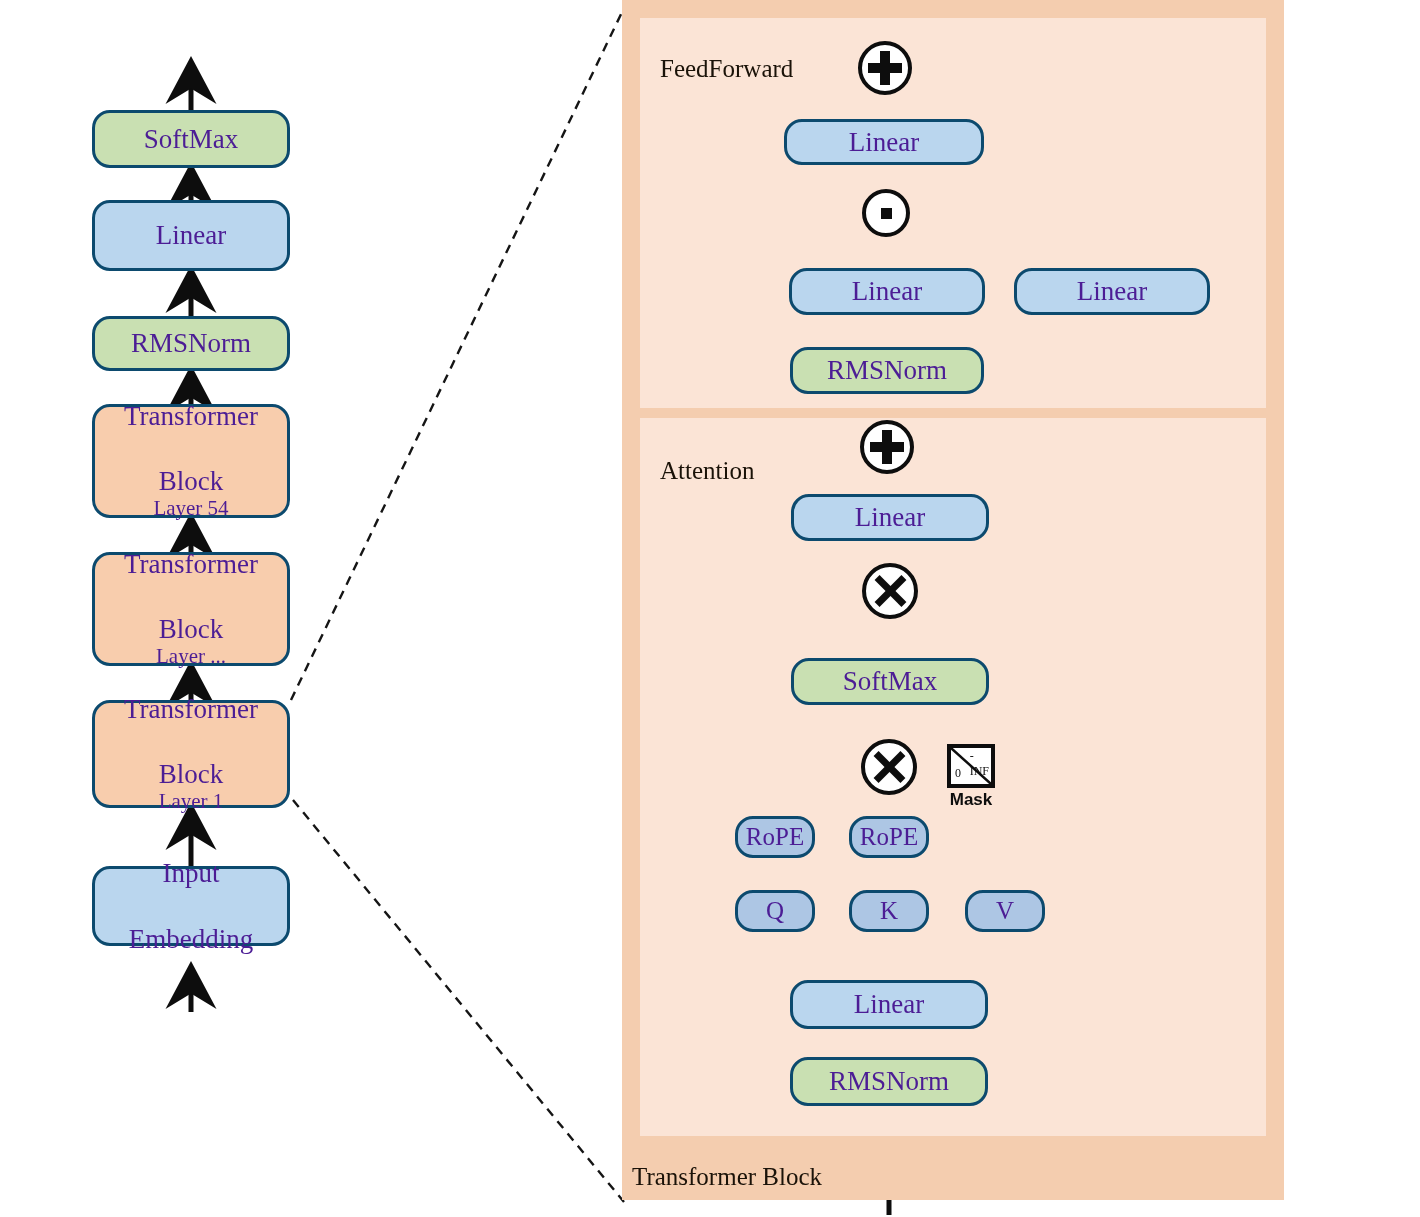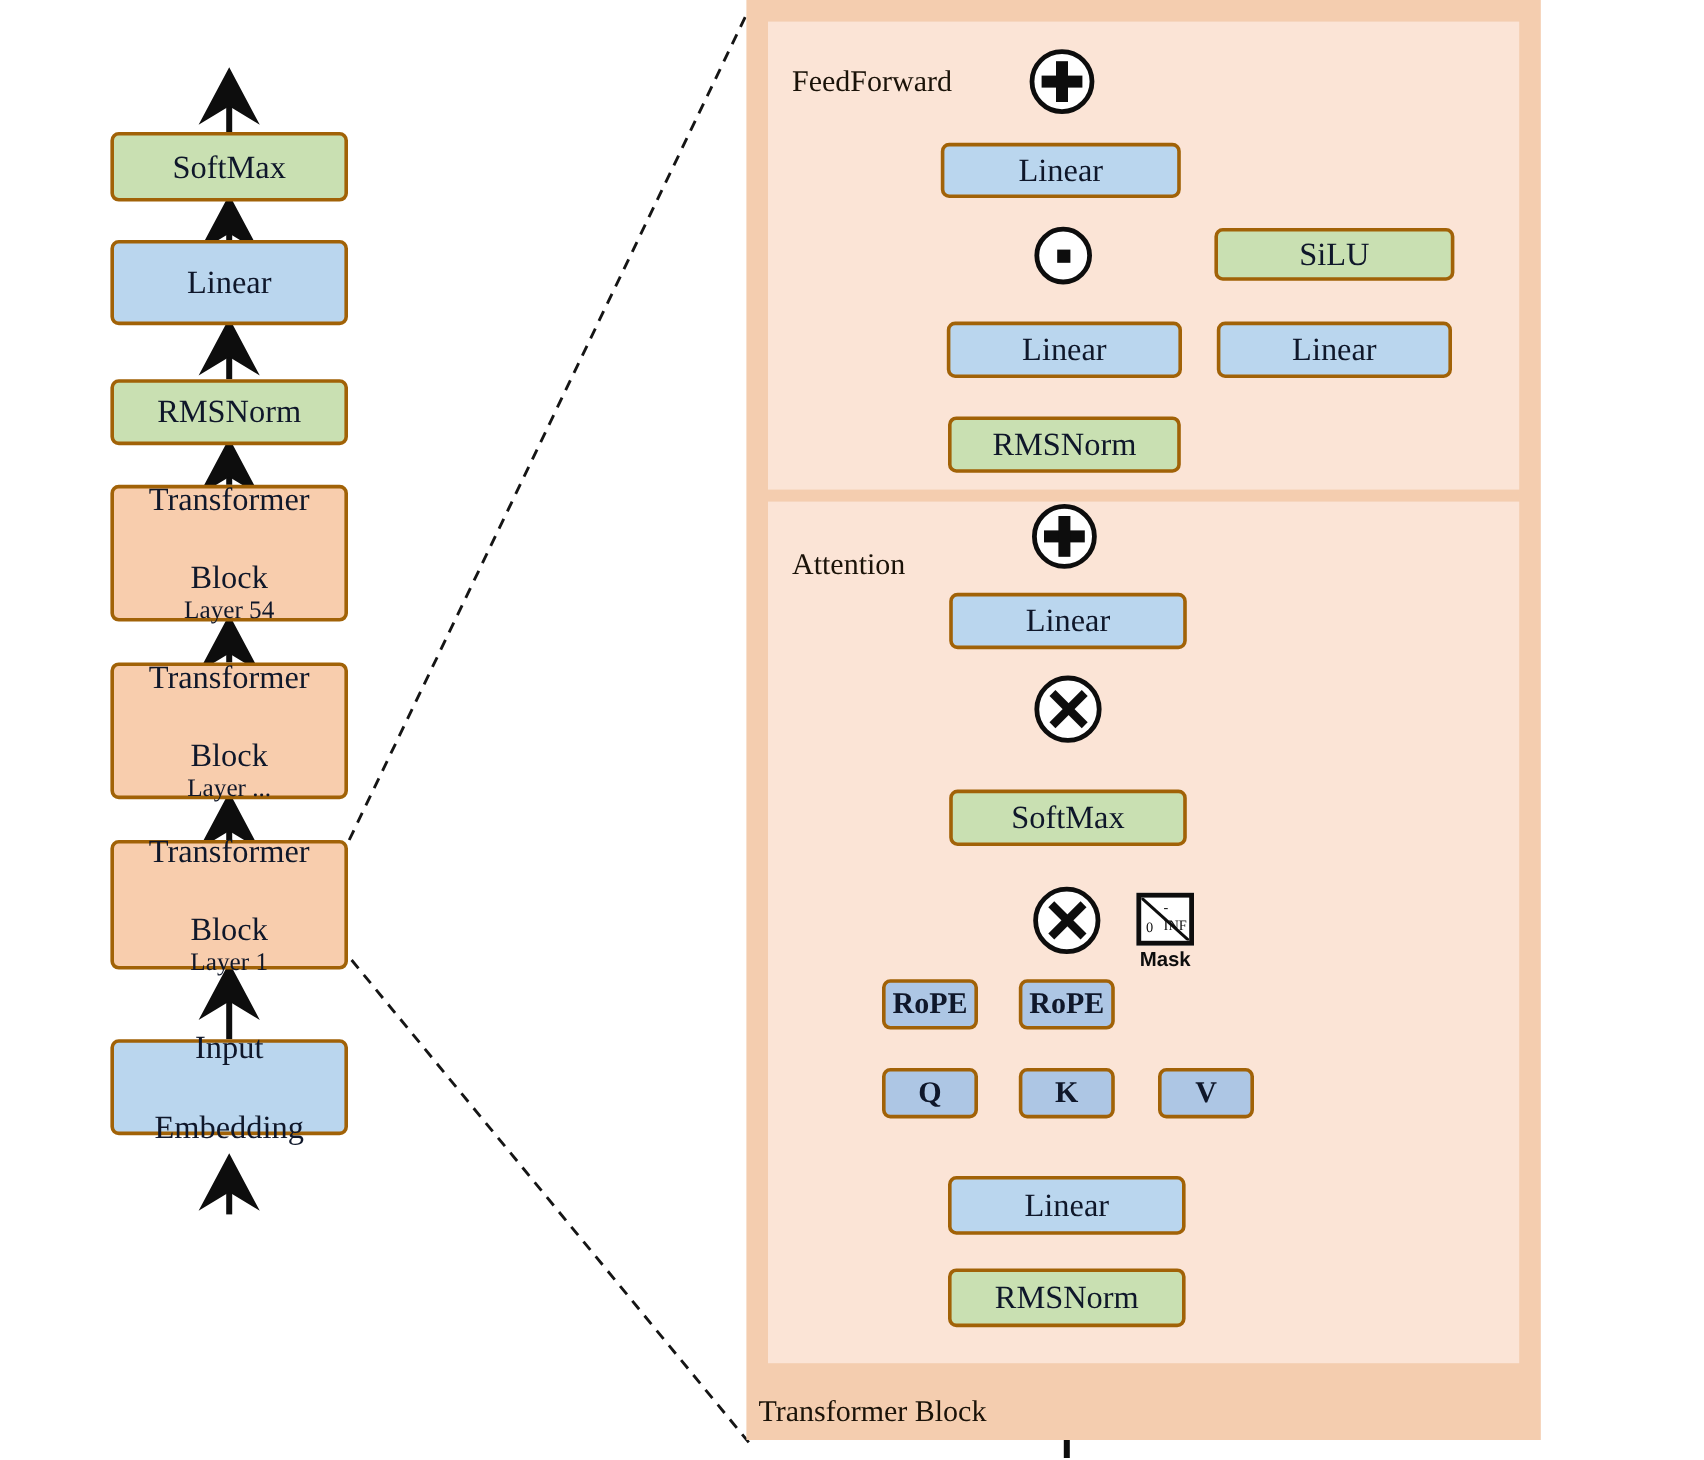--- a/index.html
+++ b/index.html
@@ -7,29 +7,29 @@
   #canvas{position:relative;width:1420px;height:1217px;background:#fff;overflow:hidden;
           border-right:1px solid #d8d8d8;border-bottom:1px solid #d8d8d8;}
   svg.wires{position:absolute;left:0;top:0;width:1420px;height:1217px;pointer-events:none;}
 
   
   .panel-outer{position:absolute;background:#f4cdaf;}
   .panel-inner{position:absolute;background:#fbe4d6;}
   .panel-label{position:absolute;font-size:25px;color:#1a1208;white-space:nowrap;}
 
   
-  .node{position:absolute;box-sizing:border-box;border:3px solid #a16207;border-radius:7px;
+  .node{position:absolute;box-sizing:border-box;border:3px solid #0c4a6e;border-radius:18px;
         display:flex;flex-direction:column;align-items:center;justify-content:center;
-        text-align:center;line-height:1.12;color:#0f172a;}
+        text-align:center;line-height:1.12;color:#4c1d95;}
   .node .t1{font-size:27px;}
   .node .t2{font-size:27px;margin-top:35px;}
   .node .sub{font-size:21px;margin-top:1px;}
   .green{background:#c9e0b2;}
   .blue{background:#bad6ee;}
-  .blue2{background:#adc6e4;font-weight:bold;}
+  .blue2{background:#adc6e4;}
   .orange{background:#f8cdad;}
   .node.small .t1{font-size:25px;}
 
   
   .op{position:absolute;box-sizing:border-box;border:4px solid #0d0d0d;border-radius:50%;
       background:#ffffff;display:flex;align-items:center;justify-content:center;}
   .op .glyph{position:relative;display:block;}
   
   .op.plus .glyph{width:34px;height:34px;}
   .op.plus .glyph:before,.op.plus .glyph:after{content:"";position:absolute;background:#0d0d0d;}
@@ -187,23 +187,20 @@
   </div>
 
   <div class="node blue" style="left:784px;top:119px;width:200px;height:46px;">
     <span class="t1">Linear</span>
   </div>
 
   <div class="op dot" style="left:862px;top:189px;width:48px;height:48px;">
     <span class="glyph"></span>
   </div>
 
-  <div class="node green" style="left:1012px;top:190px;width:200px;height:44px;">
-    <span class="t1">SiLU</span>
-  </div>
 
   <div class="node blue" style="left:789px;top:268px;width:196px;height:47px;">
     <span class="t1">Linear</span>
   </div>
 
   <div class="node blue" style="left:1014px;top:268px;width:196px;height:47px;">
     <span class="t1">Linear</span>
   </div>
 
   <div class="node green" style="left:790px;top:347px;width:194px;height:47px;">

